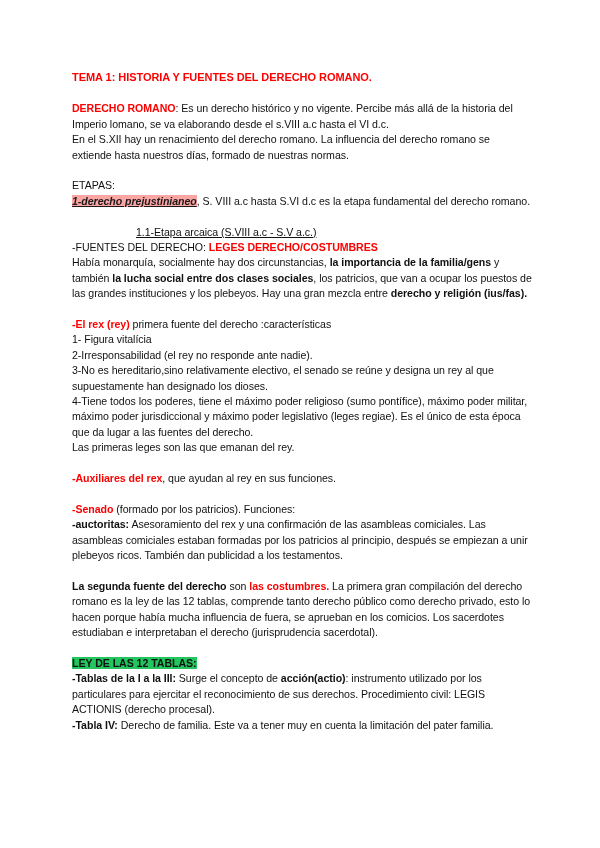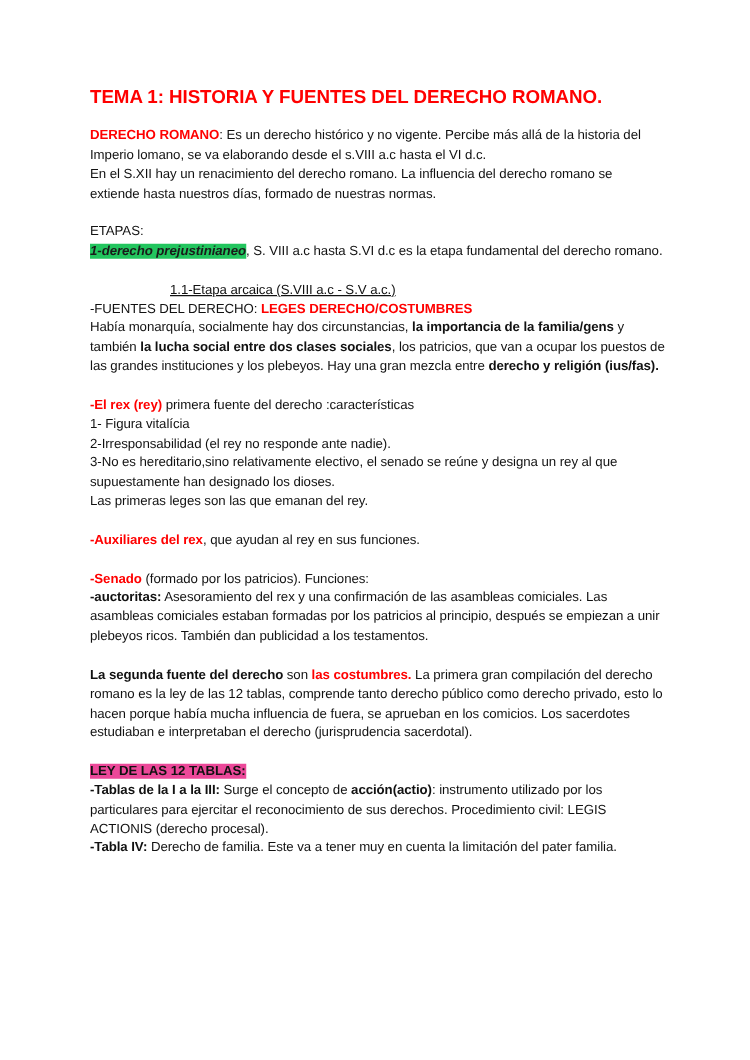--- a/index.html
+++ b/index.html
@@ -5,24 +5,24 @@
     html, body { margin: 0; padding: 0; background: #ffffff; }
     body { width: 600px; height: 848px; position: relative; overflow: hidden; }
     .page {
       position: absolute; left: 72px; top: 70px; width: 460px;
       font-family: "Liberation Sans", sans-serif; font-size: 10.6px; line-height: 15.4px; color: #111;
       letter-spacing: -0.05px;
     }
     p { margin: 0; }
     .red { color: #ff0000; }
     .b { font-weight: bold; }
-    .title { color: #ff0000; font-weight: bold; font-size: 15px; margin-bottom: 16px; }
+    .title { color: #ff0000; font-weight: bold; font-size: 11px; margin-bottom: 16px; }
     .gap { height: 15.4px; }
-    .hl-red { background: #22c55e; color: #1a1a1a; font-weight: bold; font-style: italic; }
-    .hl-orange { background: #ec4899; font-weight: bold; color: #111; }
+    .hl-red { background: #fca5a5; color: #1a1a1a; font-weight: bold; font-style: italic; text-decoration: underline; }
+    .hl-orange { background: #22c55e; font-weight: bold; color: #111; }
     .sub { padding-left: 64px; font-weight: normal; text-decoration: underline; }
   </style>
 </head>
 <body>
 
 <div class="page">
   <p class="title">TEMA 1: HISTORIA Y FUENTES DEL DERECHO ROMANO.</p>
 
   <p><span class="red b">DERECHO ROMANO</span><span>: Es un derecho histórico y no vigente. Percibe más allá de la historia del Imperio lomano, se va elaborando desde el s.VIII a.c hasta el VI d.c.</span></p>
   <p>En el S.XII hay un renacimiento del derecho romano. La influencia del derecho romano se extiende hasta nuestros días, formado de nuestras normas.</p>
@@ -34,20 +34,21 @@
 
   <p class="sub">1.1-Etapa arcaica (S.VIII a.c - S.V a.c.)</p>
   <p><span>-FUENTES DEL DERECHO: </span><span class="red b">LEGES DERECHO/COSTUMBRES</span></p>
   <p><span>Había monarquía, socialmente hay dos circunstancias, </span><span class="b">la importancia de la familia/gens</span><span> y también </span><span class="b">la lucha social entre dos clases sociales</span><span>, los patricios, que van a ocupar los puestos de las grandes instituciones y los plebeyos. Hay una gran mezcla entre </span><span class="b">derecho y religión (ius/fas).</span></p>
   <div class="gap"></div>
 
   <p><span class="red b">-El rex (rey)</span><span>  primera fuente del derecho :características</span></p>
   <p>1- Figura vitalícia</p>
   <p>2-Irresponsabilidad (el rey no responde ante nadie).</p>
   <p>3-No es hereditario,sino relativamente electivo, el senado se reúne y designa un rey al que supuestamente han designado los dioses.</p>
+  <p>4-Tiene todos los poderes, tiene el  máximo poder religioso (sumo pontífice), máximo poder militar, máximo poder jurisdiccional y máximo  poder legislativo (leges regiae). Es el único de esta época que da lugar a las fuentes del derecho.</p>
   <p>Las primeras leges son las que emanan del rey.</p>
   <div class="gap"></div>
 
   <p><span class="red b">-Auxiliares del rex</span><span>, que ayudan al rey en sus funciones.</span></p>
   <div class="gap"></div>
 
   <p><span class="red b">-Senado</span><span> (formado por los patricios). Funciones:</span></p>
   <p><span class="b">-auctoritas:</span><span> Asesoramiento del rex y una confirmación de las asambleas comiciales. Las asambleas comiciales estaban formadas por los patricios al principio, después se empiezan a unir plebeyos ricos. También dan publicidad a los testamentos.</span></p>
   <div class="gap"></div>
 

